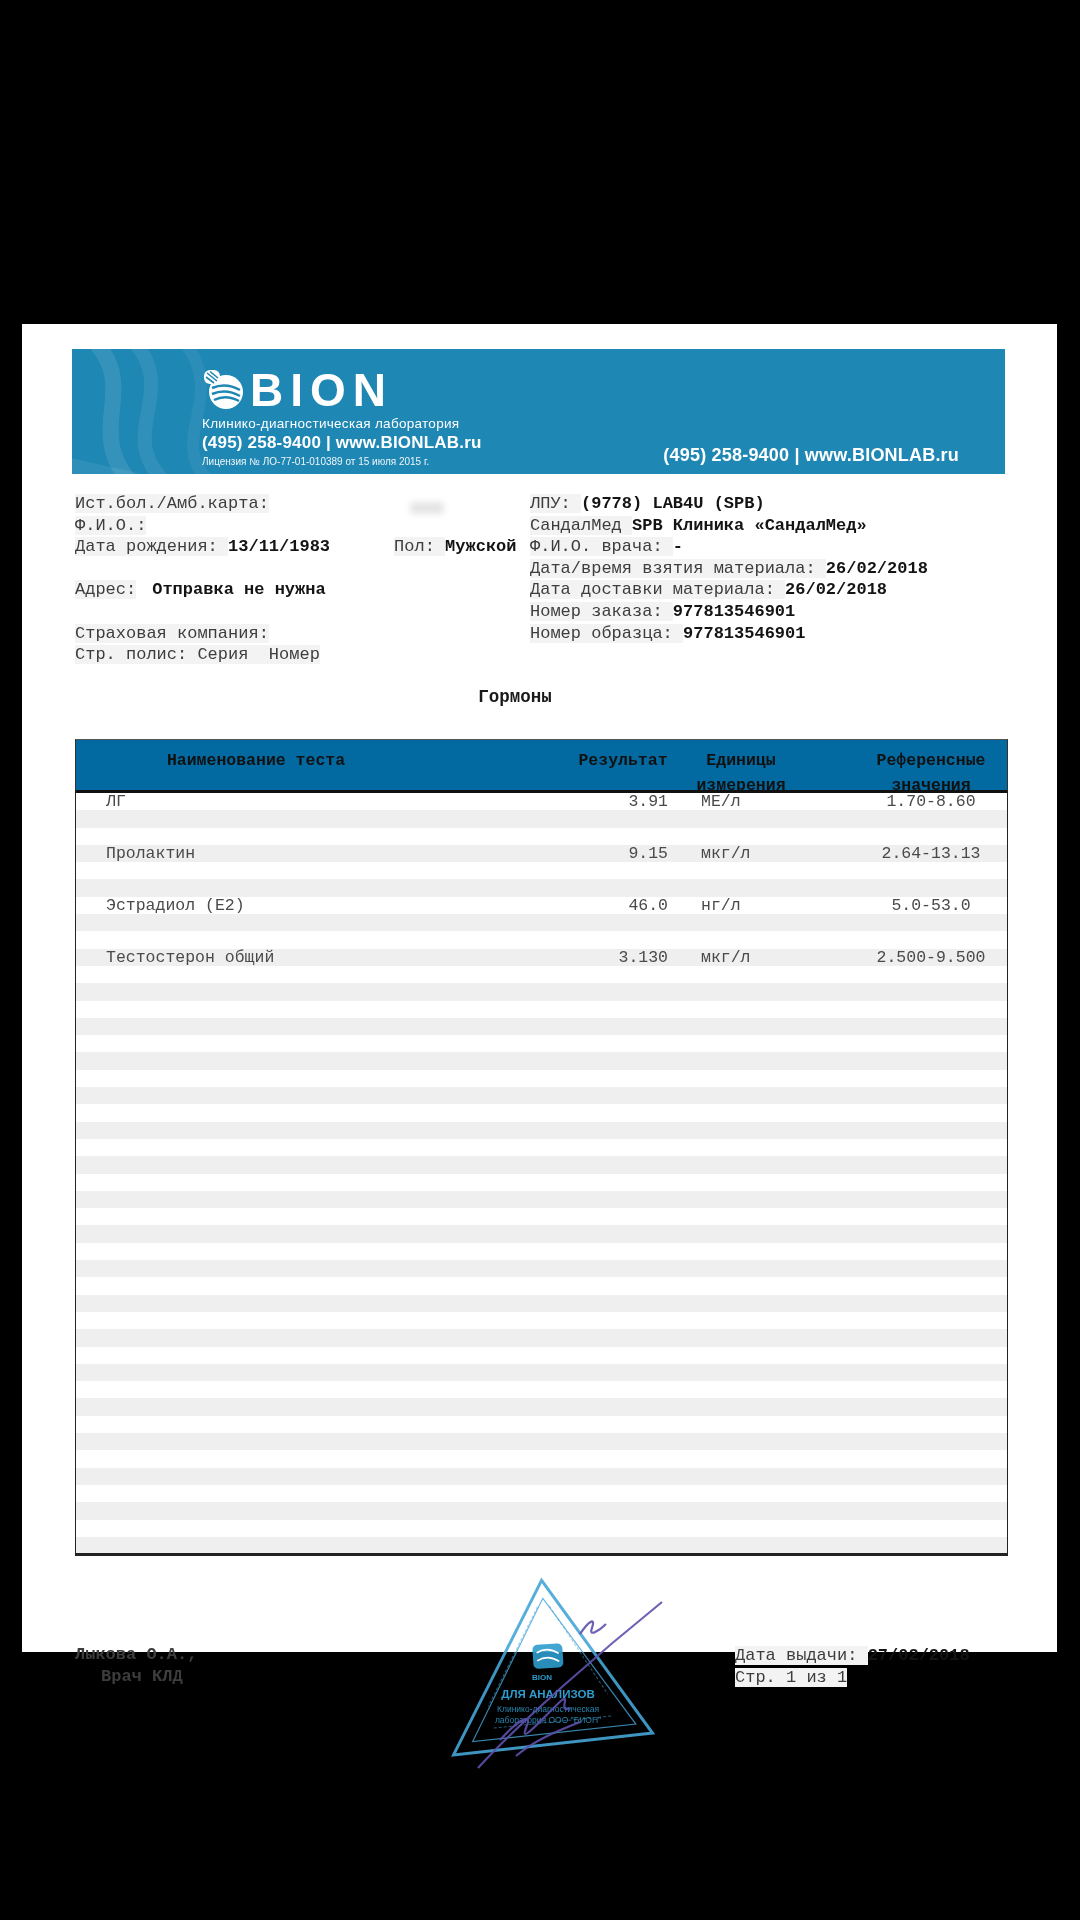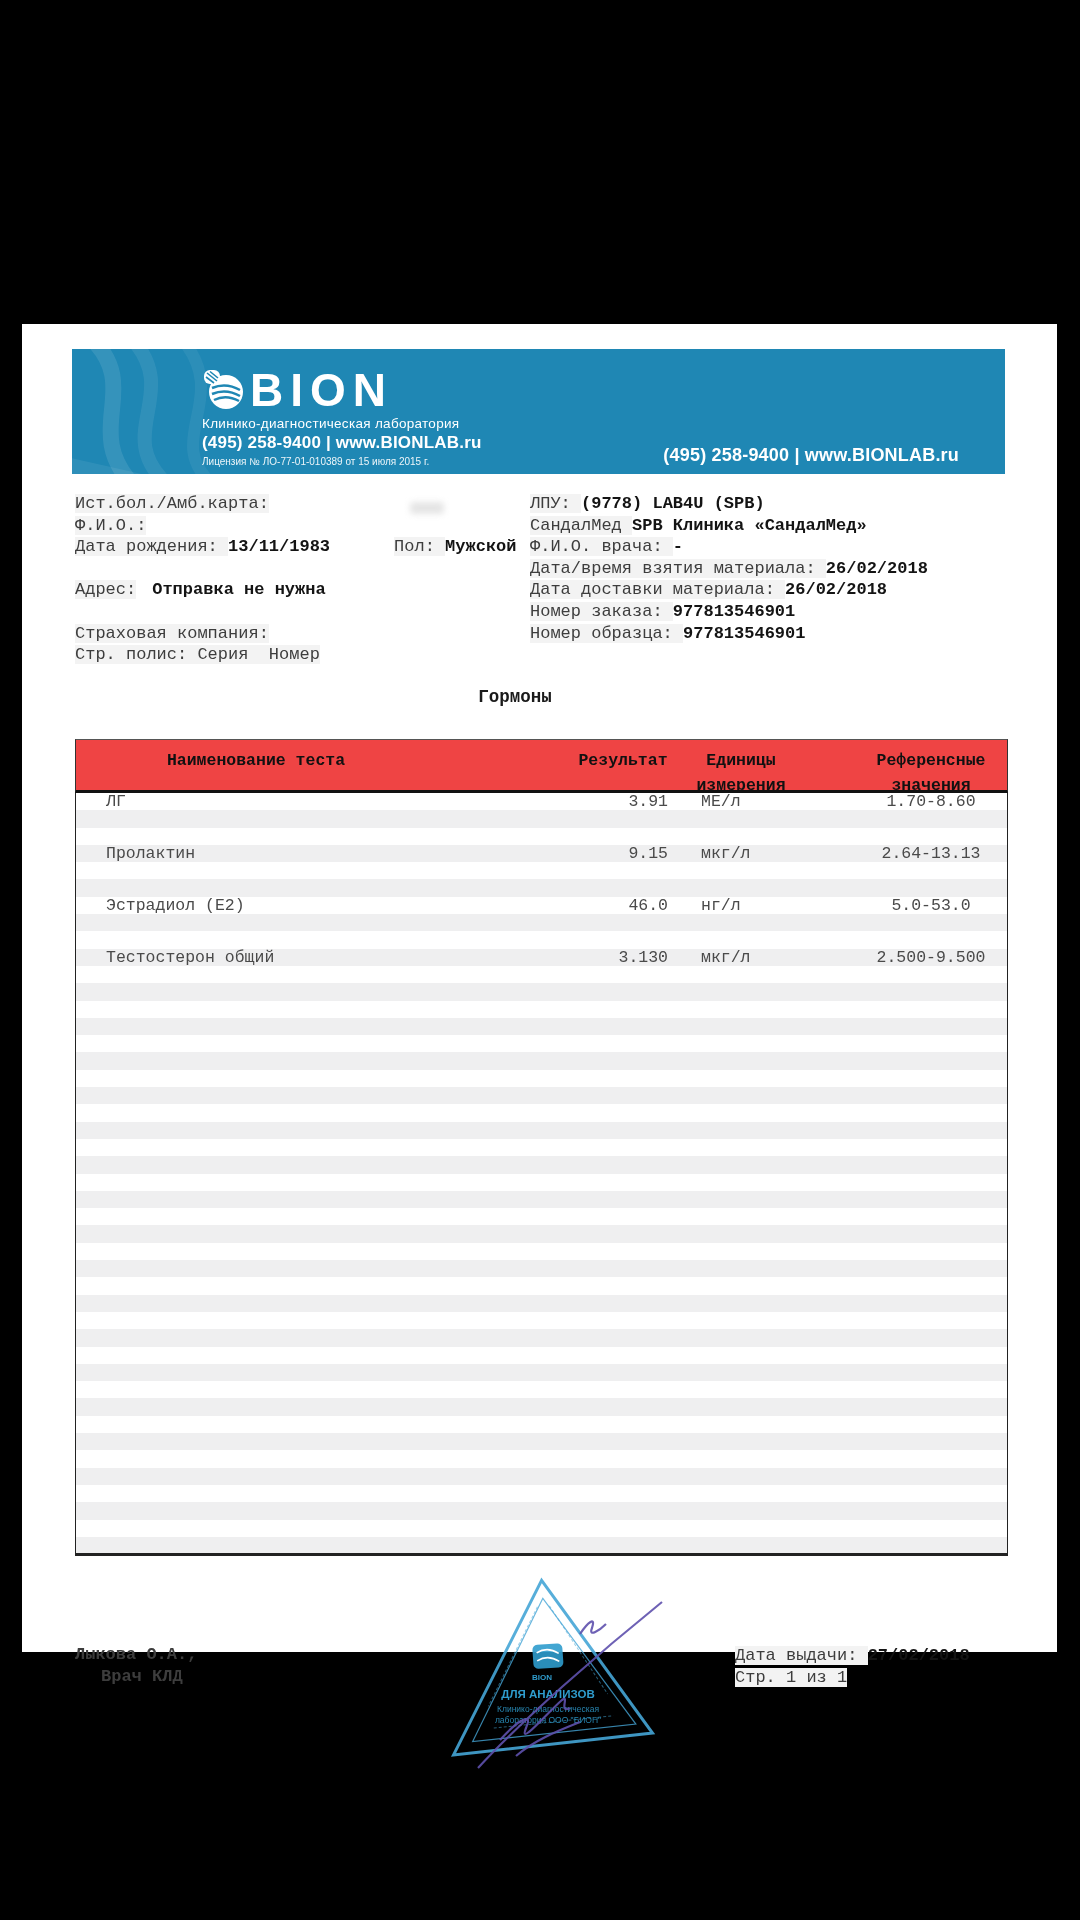--- a/index.html
+++ b/index.html
@@ -19,21 +19,21 @@
   .brandsub{font-size:13.5px;margin-top:3px;letter-spacing:.3px;}
   .brandphone{font-size:17px;font-weight:bold;margin-top:2px;letter-spacing:.2px;}
   .brandlic{font-size:10px;margin-top:3px;opacity:.92;}
   .rightcontact{position:absolute;right:46px;top:96px;color:#fff;font-size:18px;font-weight:bold;
                 font-family:"Liberation Sans","DejaVu Sans",sans-serif;letter-spacing:.2px;}
   
   .sectitle{position:absolute;left:53px;top:363px;width:880px;text-align:center;
             font-size:17.5px;font-weight:bold;color:#1a1a1a;}
   
   .tbl{position:absolute;left:53px;top:415px;width:933px;}
-  .thead{position:relative;height:50px;background:#ef4444;border-top:1px solid #555;
+  .thead{position:relative;height:50px;background:#0369a1;border-top:1px solid #555;
          border-left:1px solid #333;border-right:1px solid #333;border-bottom:3px solid #111;}
   .th{position:absolute;font-size:16.5px;font-weight:bold;color:#111;text-align:center;line-height:25px;top:8px;}
   .tbody{position:relative;height:760px;border-left:1.5px solid #222;border-right:1.5px solid #222;
          border-bottom:3px solid #222;
          background:repeating-linear-gradient(to bottom,#ffffff 0px,#ffffff 17.3px,#efeff0 17.3px,#efeff0 34.6px);}
   .trow{position:absolute;left:0;width:100%;height:17.3px;}
   .td{position:absolute;font-size:16.5px;color:#4a4a4a;line-height:17px;white-space:pre;}
   .td-name{left:30px;}
   .td-result{left:450px;width:142px;text-align:right;}
   .td-units{left:625px;}

